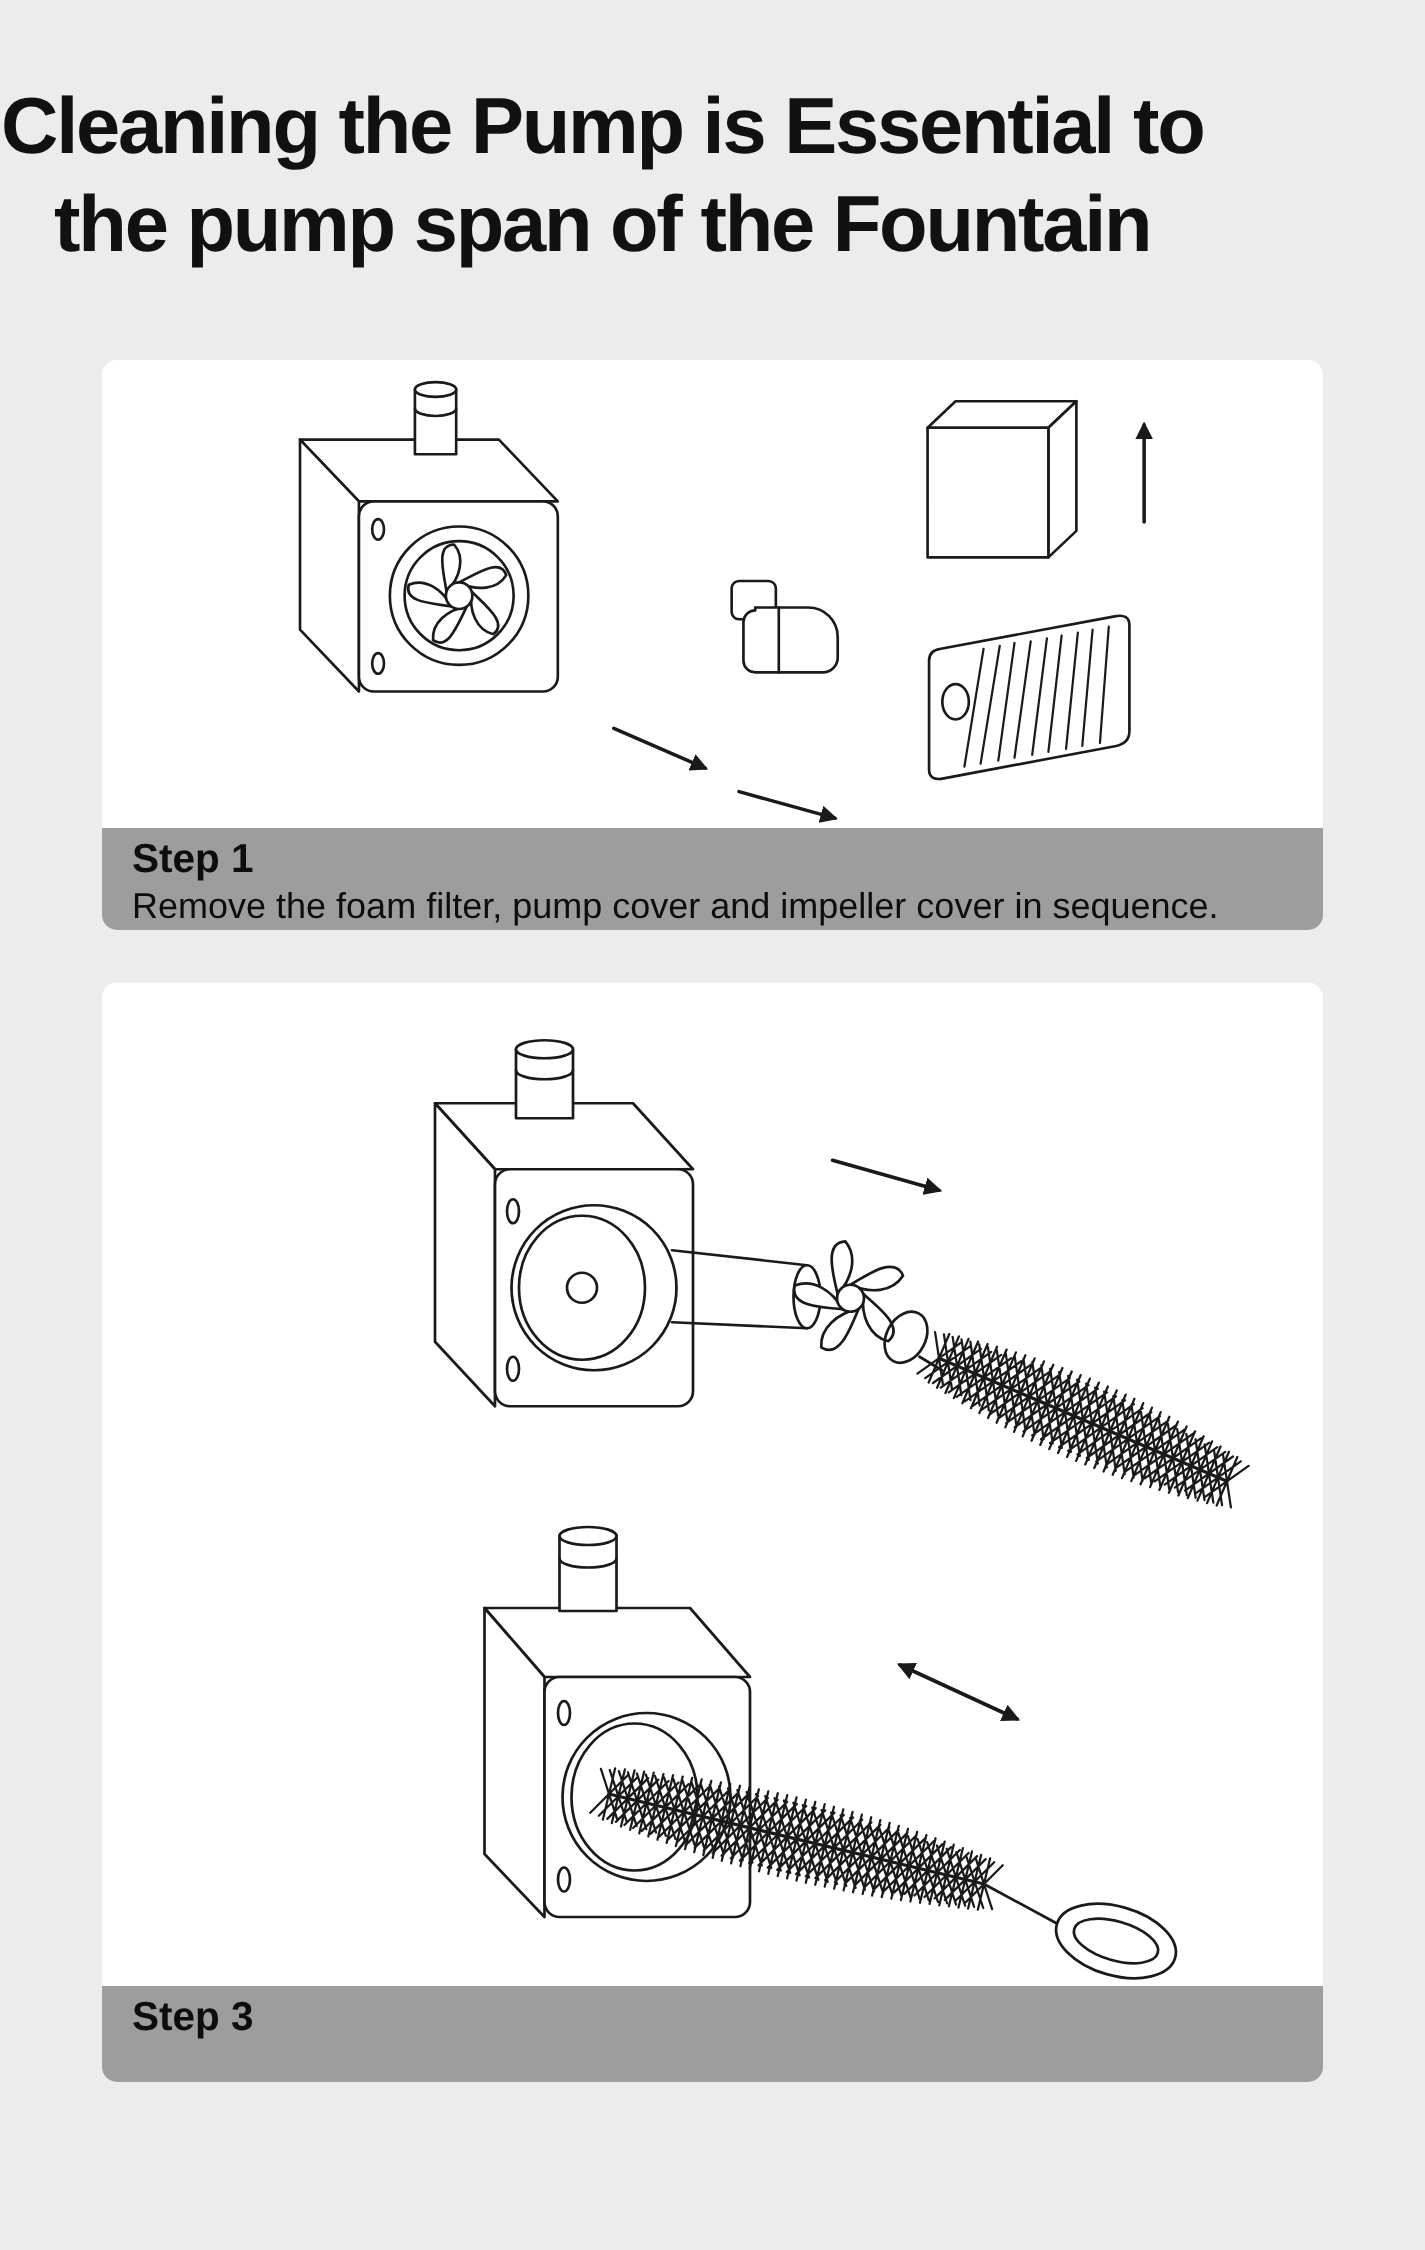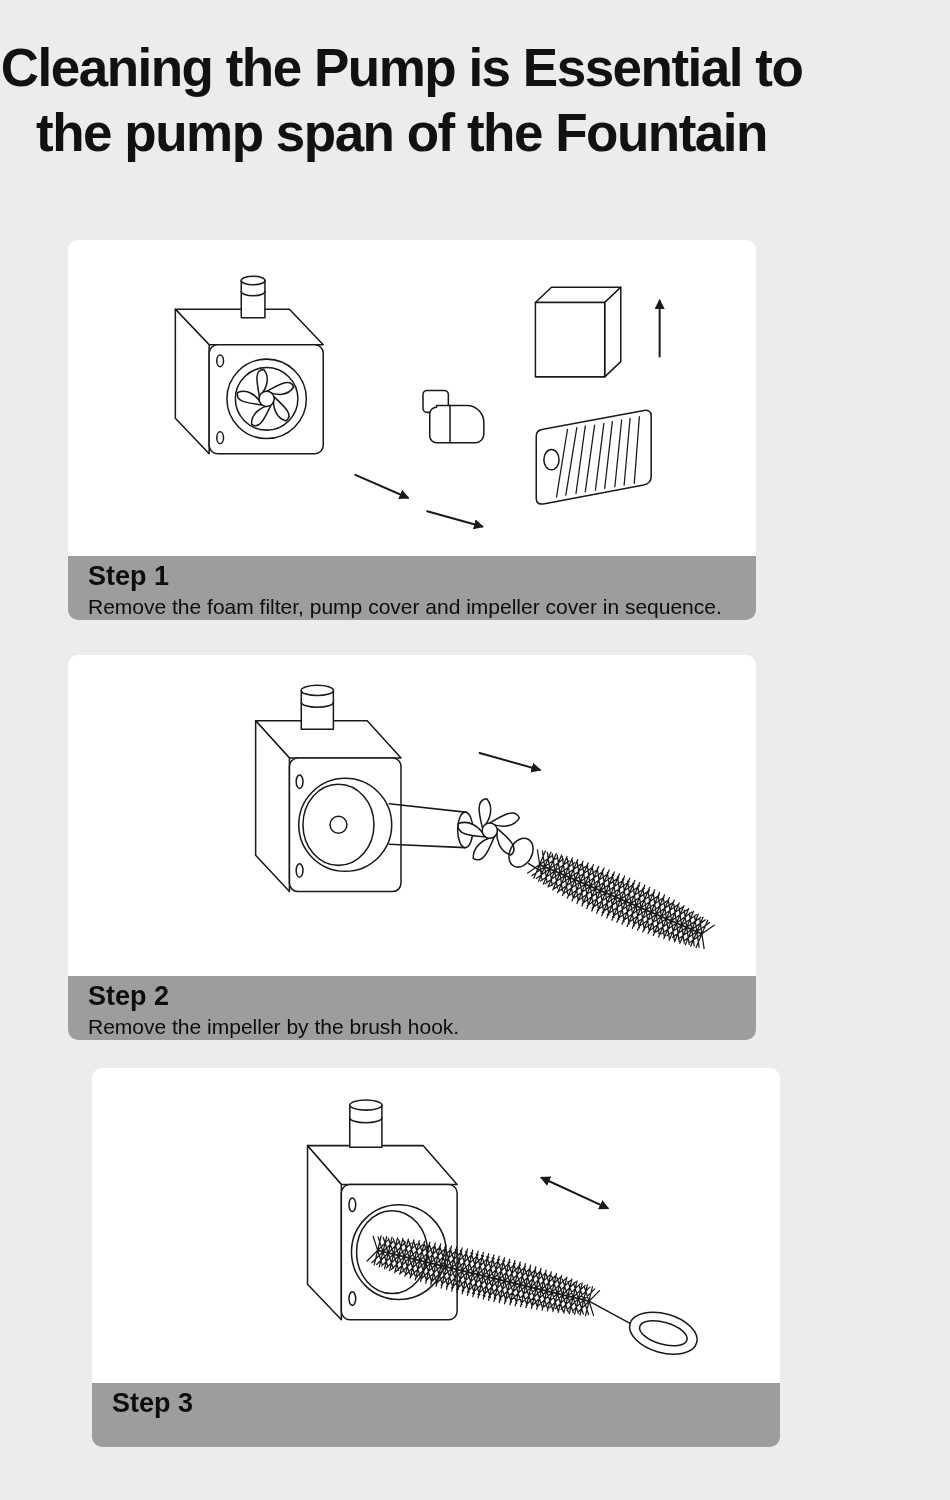--- a/index.html
+++ b/index.html
@@ -7,59 +7,59 @@
   body {
     width: 950px; height: 1500px;
     position: relative;
     background: #ececec;
     font-family: "Liberation Sans", sans-serif;
     color: #111111;
     overflow: hidden;
   }
   .title {
     position: absolute;
-    top: 36px; left: 0; width: 803px;
+    top: 53px; left: 0; width: 803px;
     text-align: center;
     font-weight: bold;
     font-size: 53px;
     line-height: 1.22;
     letter-spacing: -1.5px;
     color: #111111;
   }
   .card {
     position: absolute;
-    left: 68px; width: 688px;
+    left: 68px; width: 814px;
     background: #ffffff;
     border-radius: 10px;
     overflow: hidden;
     display: flex;
     flex-direction: column;
   }
   .card-1 { top: 240px;  height: 380px; }
   .card-2 { top: 655px;  height: 385px; }
-  .card-3 { top: 1068px; height: 379px; margin-left: 24px; }
+  .card-3 { top: 1009px; height: 379px; }
   .card svg {
     display: block;
     width: 100%;
     flex: 1 1 auto;
     min-height: 0;
   }
   .card-footer {
     flex: 0 0 64px;
     background: #9d9d9d;
     padding: 6px 20px 0 20px;
   }
   .step-label {
     font-size: 27px;
     font-weight: bold;
     color: #0d0d0d;
     line-height: 1.1;
   }
   .step-desc {
-    font-size: 21px;
+    font-size: 24px;
     color: #0d0d0d;
     line-height: 1.25;
     margin-top: 2px;
   }
 </style>
 </head>
 <body>
 
 <h1 class="title">
   <div>Cleaning the Pump is Essential to</div>
@@ -182,24 +182,20 @@
       <g fill="none" stroke-width="2.4">
         <line x1="487" y1="86" x2="558" y2="106" marker-end="url(#ah2)"></line>
       </g>
 
       <g fill="none">
         <line x1="558" y1="218" x2="750" y2="300" stroke-width="2.2"></line>
       <path d="M555.4 200.6L560.6 235.4M564.9 201.8L551.1 234.2M572.4 207.8L543.6 228.2M561.3 202.1L566.7 239.0M571.3 203.4L556.7 237.7M579.2 209.8L548.8 231.3M567.1 203.7L572.9 242.5M577.7 205.1L562.3 241.2M586.0 211.8L554.0 234.5M573.0 205.4L579.0 246.0M584.1 206.8L567.9 244.6M592.8 213.8L559.2 237.6M578.9 207.0L585.1 249.5M590.4 208.5L573.6 248.0M599.5 215.8L564.5 240.7M584.8 208.8L591.2 252.8M596.7 210.3L579.3 251.3M606.2 217.9L569.8 243.7M590.6 210.6L597.4 256.2M603.1 212.2L584.9 254.6M612.8 220.0L575.2 246.7M596.5 212.4L603.5 259.5M609.3 214.1L590.7 257.8M619.4 222.2L580.6 249.7M602.4 214.3L609.6 262.7M615.6 216.0L596.4 261.0M625.9 224.4L586.1 252.6M608.4 216.3L615.6 265.8M621.8 218.1L602.2 264.1M632.4 226.6L591.6 255.5M614.3 218.4L621.7 268.9M628.0 220.1L608.0 267.1M638.8 228.8L597.2 258.4M620.2 220.5L627.8 271.9M634.2 222.3L613.8 270.1M645.2 231.2L602.8 261.2M626.2 222.7L633.8 274.8M640.3 224.5L619.7 273.0M651.5 233.5L608.5 264.0M632.1 225.0L639.9 277.7M646.5 226.8L625.5 275.8M657.7 235.9L614.3 266.7M638.1 227.3L645.9 280.4M652.5 229.2L631.5 278.6M663.9 238.3L620.1 269.4M644.1 229.8L651.9 283.1M658.6 231.6L637.4 281.2M670.0 240.8L626.0 272.0M650.1 232.3L657.9 285.7M664.6 234.2L643.4 283.8M676.0 243.4L632.0 274.6M656.1 234.9L663.9 288.2M670.6 236.8L649.4 286.4M682.0 246.0L638.0 277.2M662.1 237.6L669.9 290.7M676.5 239.4L655.5 288.8M687.9 248.6L644.1 279.7M668.1 240.3L675.9 293.0M682.5 242.2L661.5 291.2M693.7 251.3L650.3 282.1M674.2 243.2L681.8 295.3M688.3 245.0L667.7 293.5M699.5 254.0L656.5 284.5M680.2 246.1L687.8 297.5M694.2 247.9L673.8 295.7M705.2 256.8L662.8 286.8M686.3 249.1L693.7 299.6M700.0 250.9L680.0 297.9M710.8 259.6L669.2 289.2M692.4 252.2L699.6 301.7M705.8 253.9L686.2 299.9M716.4 262.5L675.6 291.4M698.4 255.3L705.6 303.7M711.6 257.0L692.4 302.0M721.9 265.4L682.1 293.6M704.5 258.5L711.5 305.6M717.3 260.2L698.7 303.9M727.4 268.3L688.6 295.8M710.6 261.8L717.4 307.4M723.1 263.4L704.9 305.8M732.8 271.3L695.2 298.0M716.8 265.2L723.2 309.2M728.7 266.7L711.3 307.7M738.2 274.3L701.8 300.1M722.9 268.5L729.1 311.0M734.4 270.0L717.6 309.5M743.5 277.3L708.5 302.2M729.0 272.0L735.0 312.6M740.1 273.4L723.9 311.2M748.8 280.4L715.2 304.2M735.1 275.5L740.9 314.3M745.7 276.8L730.3 312.9M754.0 283.5L722.0 306.2M741.3 279.0L746.7 315.9M751.3 280.3L736.7 314.6M759.2 286.7L728.8 308.2M747.4 282.6L752.6 317.4M756.9 283.8L743.1 316.2M764.4 289.8L735.6 310.2" fill="none" stroke="#1a1a1a" stroke-width="1.5"></path>
         </g>
     </g>
   </svg>
-  <footer class="card-footer">
-    <div class="step-label">Step 2</div>
-    <div class="step-desc">Remove the impeller by the brush hook.</div>
-  </footer>
 </section>
 
 <section class="card card-3">
   <svg viewBox="0 0 814 313" preserveAspectRatio="xMidYMid meet">
     <defs>
       <marker id="ah3" viewBox="0 0 8 8" refX="6.5" refY="4" markerWidth="5" markerHeight="5" orient="auto-start-reverse">
         <path d="M0 0 L8 4 L0 8 Z" fill="#1a1a1a"></path>
       </marker>
     </defs>
     <g stroke="#1a1a1a" stroke-width="1.8" fill="#ffffff" stroke-linejoin="round" stroke-linecap="round">

